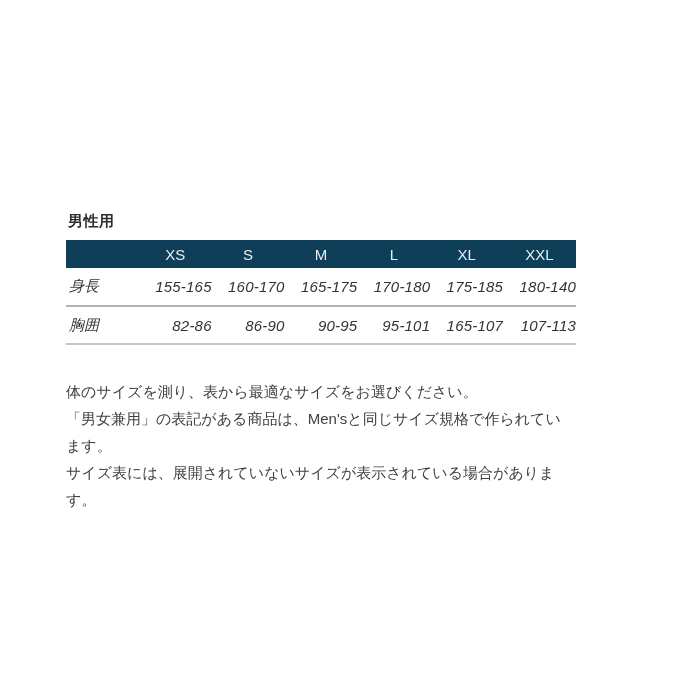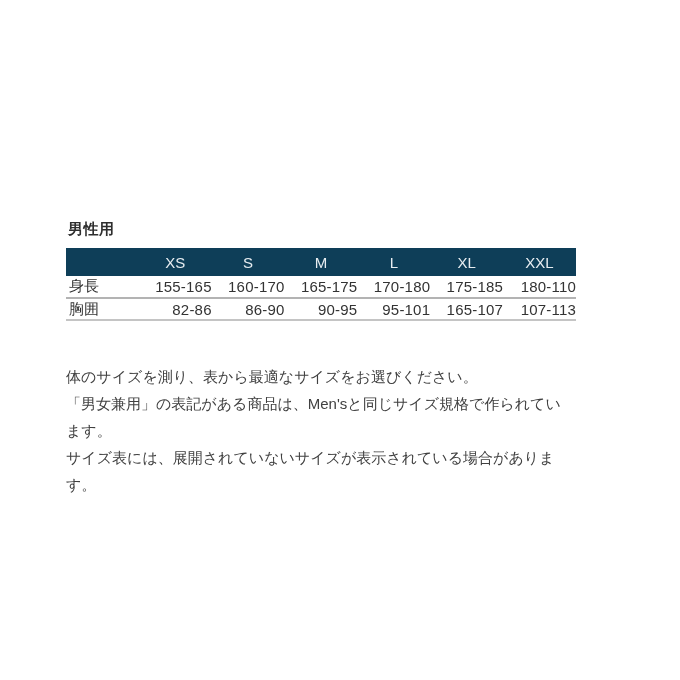--- a/index.html
+++ b/index.html
@@ -10,21 +10,21 @@
   body {
     width: 680px;
     height: 680px;
     position: relative;
     font-family: "Liberation Sans", "DejaVu Sans", sans-serif;
     -webkit-font-smoothing: antialiased;
   }
   .content {
     position: absolute;
     left: 66px;
-    top: 220px;
+    top: 212px;
     width: 510px;
   }
   .section-title {
     font-size: 15px;
     font-weight: bold;
     color: #2e2e2e;
     margin: 0 0 9px 2px;
     letter-spacing: 0.5px;
   }
   table.size-table {
@@ -37,21 +37,22 @@
   table.size-table thead th {
     background: #0e3e58;
     color: #e7edf1;
     font-weight: normal;
     height: 28px;
     padding: 0;
     text-align: center;
     font-size: 15px;
   }
   table.size-table tbody tr {
-    height: 22px;
+    height: 38px;
+    font-style: italic;
   }
   table.size-table tbody tr.row-height {
     border-bottom: 2px solid #b3b3b3;
   }
   table.size-table tbody tr.row-chest {
     border-bottom: 2px solid #c4c4c4;
     margin-left: 28px;
   }
   table.size-table tbody th {
     font-weight: normal;
@@ -63,21 +64,21 @@
     text-align: right;
     padding: 0;
     letter-spacing: 0.2px;
   }
   .unit-note {
     margin: 28px 0 0 28px;
     font-size: 13.5px;
     color: #4a4a4a;
   }
   .notes {
-    margin-top: 42px;
+    margin-top: 33px;
   }
   .notes p {
     margin: 0;
     font-size: 15px;
     line-height: 27px;
     color: #404040;
   }
 </style>
 </head>
 <body>
@@ -99,21 +100,21 @@
       </tr>
     </thead>
     <tbody>
       <tr class="row-height">
         <th>身長</th>
         <td>155-165</td>
         <td>160-170</td>
         <td>165-175</td>
         <td>170-180</td>
         <td>175-185</td>
-        <td>180-110</td>
+        <td>180-140</td>
       </tr>
       <tr class="row-chest">
         <th>胸囲</th>
         <td>82-86</td>
         <td>86-90</td>
         <td>90-95</td>
         <td>95-101</td>
         <td>165-107</td>
         <td>107-113</td>
       </tr>

